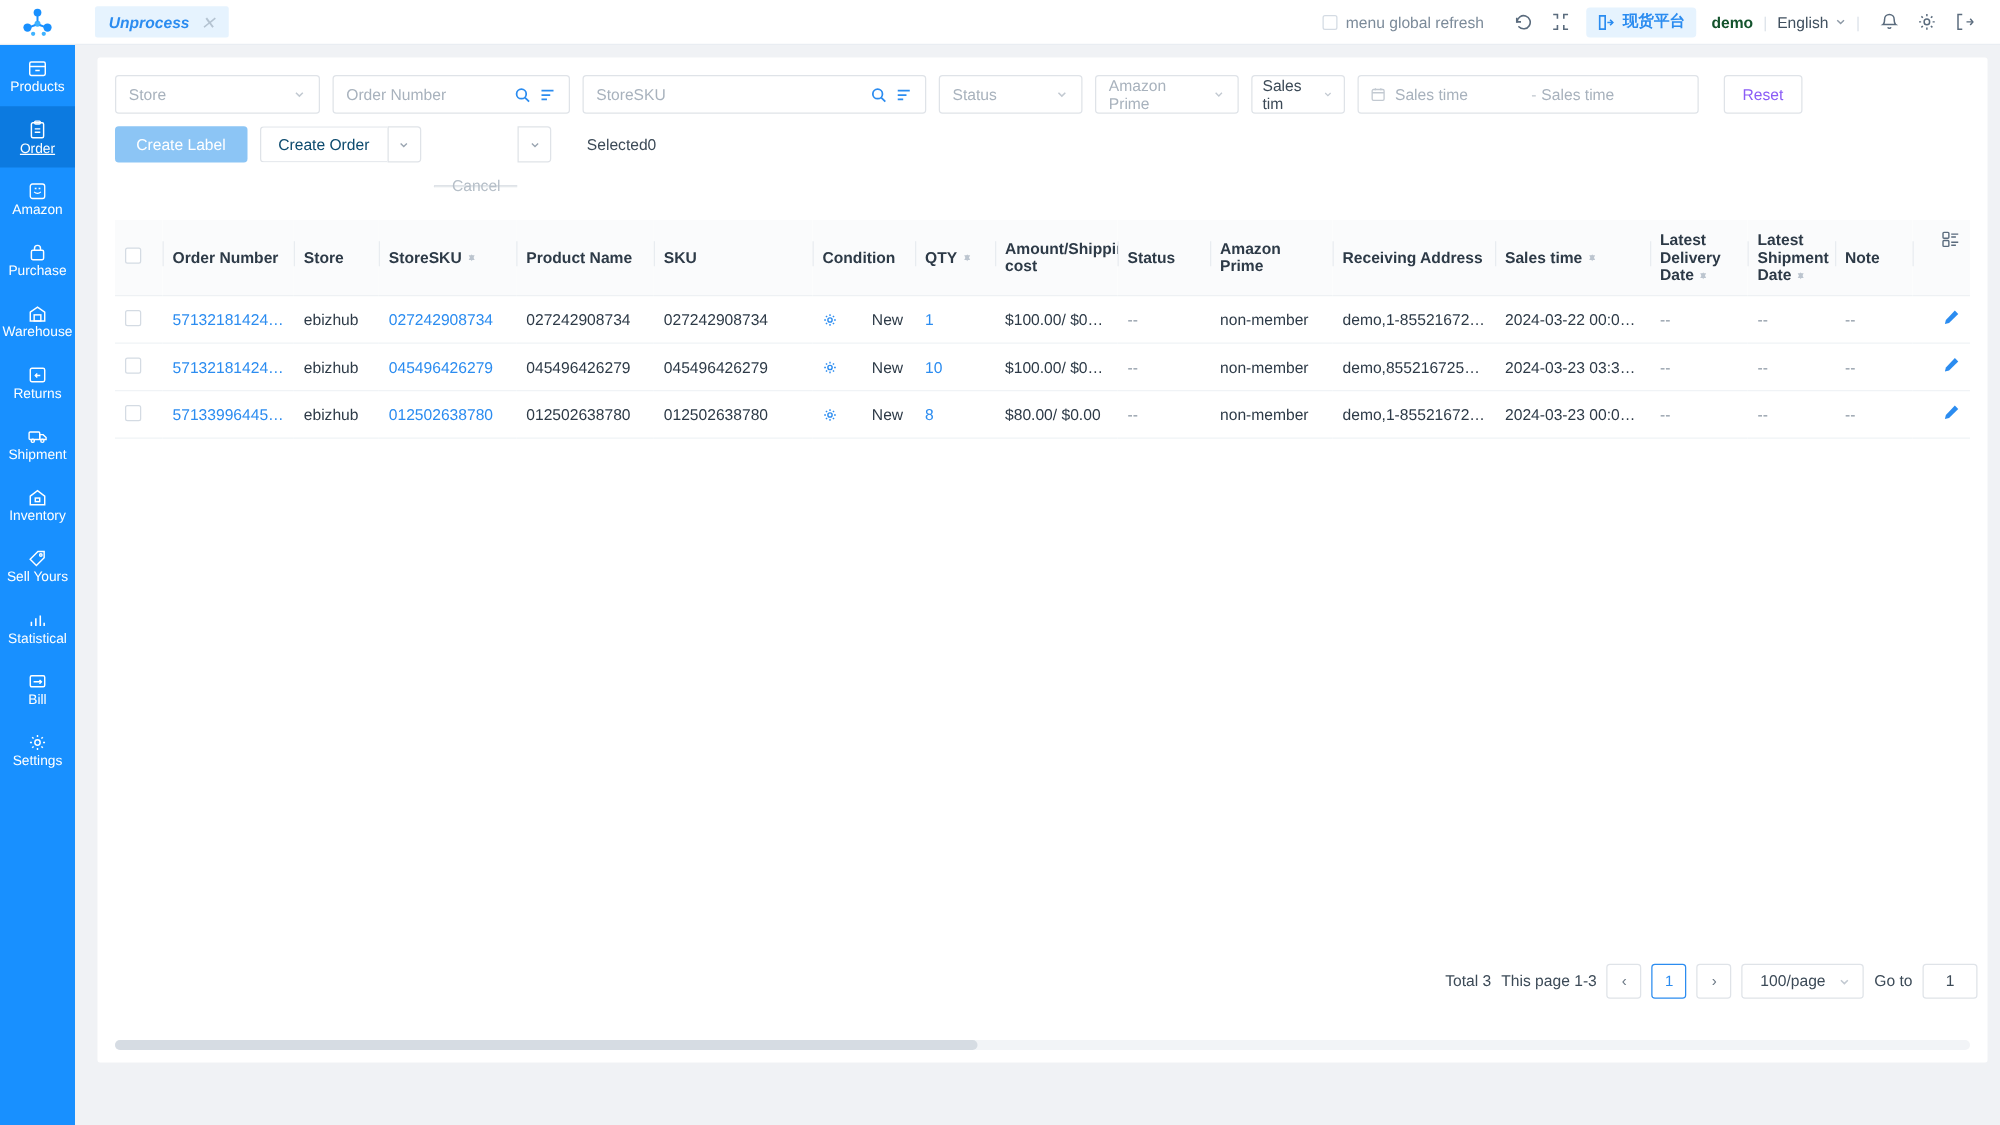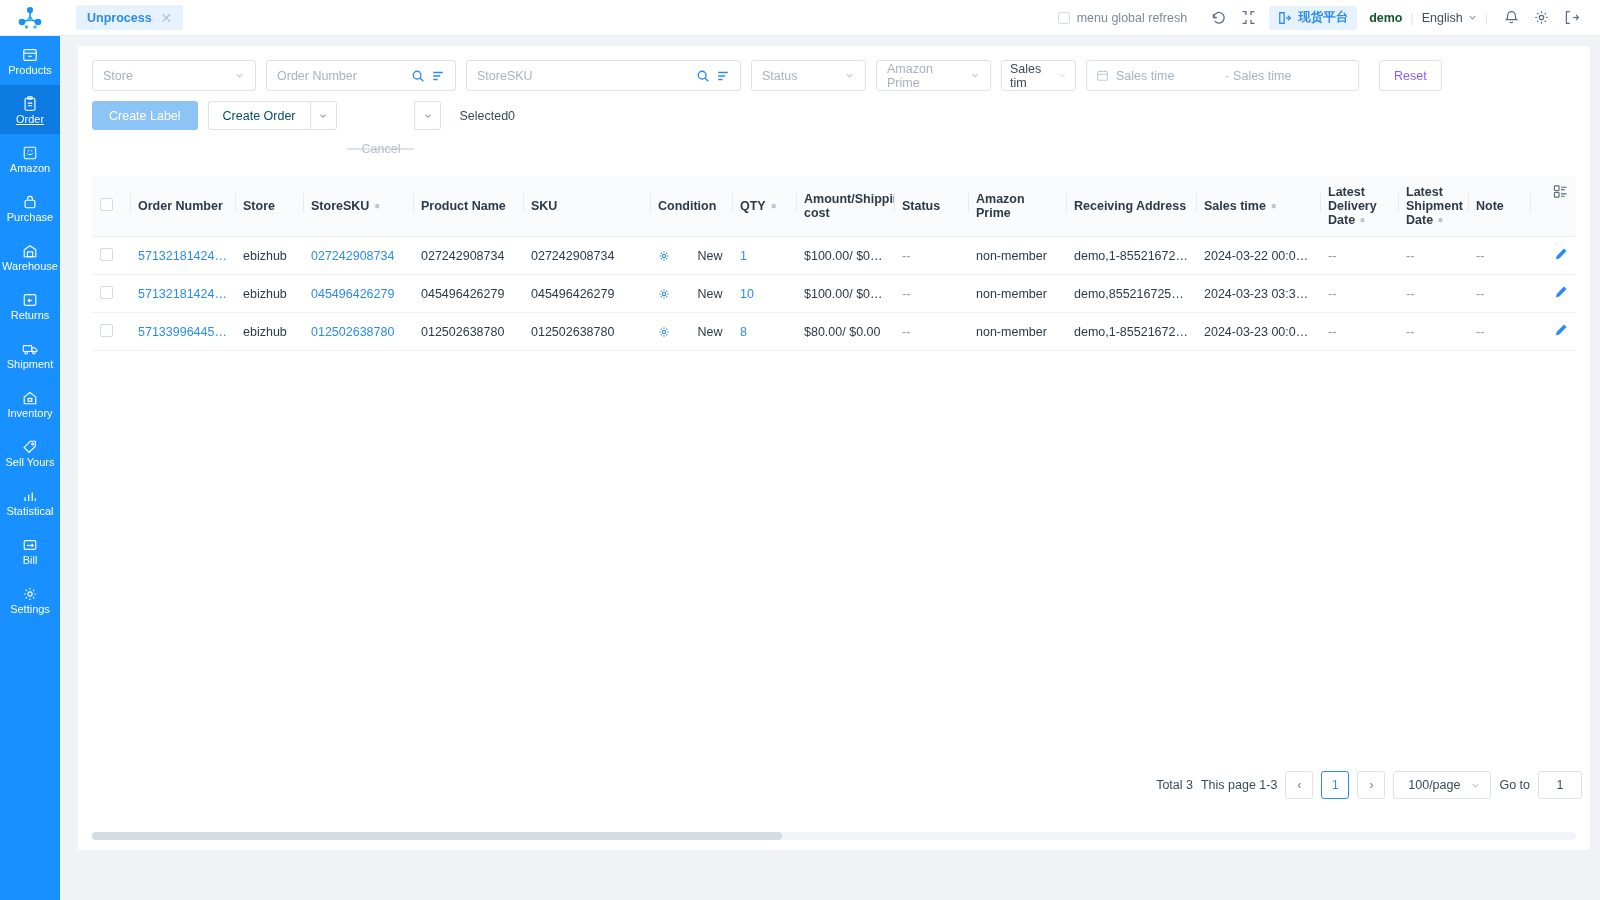--- a/index.html
+++ b/index.html
@@ -11,21 +11,21 @@
     -webkit-font-smoothing: antialiased;
   }
 
   
   .topbar {
     position: absolute; top: 0; left: 0; width: 1600px; height: 36px;
     background: #ffffff; display: flex; align-items: center;
     border-bottom: 1px solid #e9edf2; z-index: 20;
   }
   .logo-box { width: 60px; height: 36px; display: flex; align-items: center; justify-content: center; }
-  .tab-strip { display: flex; align-items: center; height: 36px; padding-left: 16px; }
+  .tab-strip { display: flex; align-items: center; height: 36px; padding-left: 16px; font-style: italic; }
   .tab {
     display: flex; align-items: center; gap: 9px;
     background: #e6f3fe; color: #2b8cf0; font-size: 12.5px; font-weight: bold;
     height: 25px; padding: 0 11px; border-radius: 2px;
   }
   .tab-close { color: #b4c3d1; font-size: 14px; line-height: 1; cursor: pointer; font-weight: normal;}
   .top-right {
     margin-left: auto; display: flex; align-items: center; gap: 0px; padding-right: 14px;
     color: #5a6b7d; font-size: 12.5px;
   }
@@ -102,21 +102,21 @@
     border: 1px solid #dfe3e8; border-right: none; border-radius: 3px 0 0 3px;
     padding: 0 14px; display: flex; align-items: center; font-size: 12.5px; color: #0c4a6e;
     background: #fff; cursor: pointer;
   }
   .split .arw {
     border: 1px solid #dfe3e8; border-radius: 0 3px 3px 0; width: 27px;
     display: flex; align-items: center; justify-content: center; background: #fff;
     color: #9aa5b1; font-size: 10px; cursor: pointer;
   }
   .split.disabled .lbl { color: #b6bfc8; margin-top: 47px; }
-  .selected-txt { font-size: 12.5px; color: #3c4a57; margin-left: 8px; }
+  .selected-txt { font-size: 12.5px; color: #3c4a57; margin-left: 18px; }
 
   
   .table-wrap { position: absolute; top: 130px; left: 14px; width: 1484px; }
   table { border-collapse: collapse; width: 1484px; table-layout: fixed; }
   thead th {
     background: #fafbfc; font-size: 12.5px; color: #2d3a47; font-weight: bold;
     text-align: left; padding: 9px 8px; vertical-align: middle; height: 54px;
     border-bottom: 1px solid #eef1f4; position: relative;
   }
   thead th:not(:first-child)::before {

